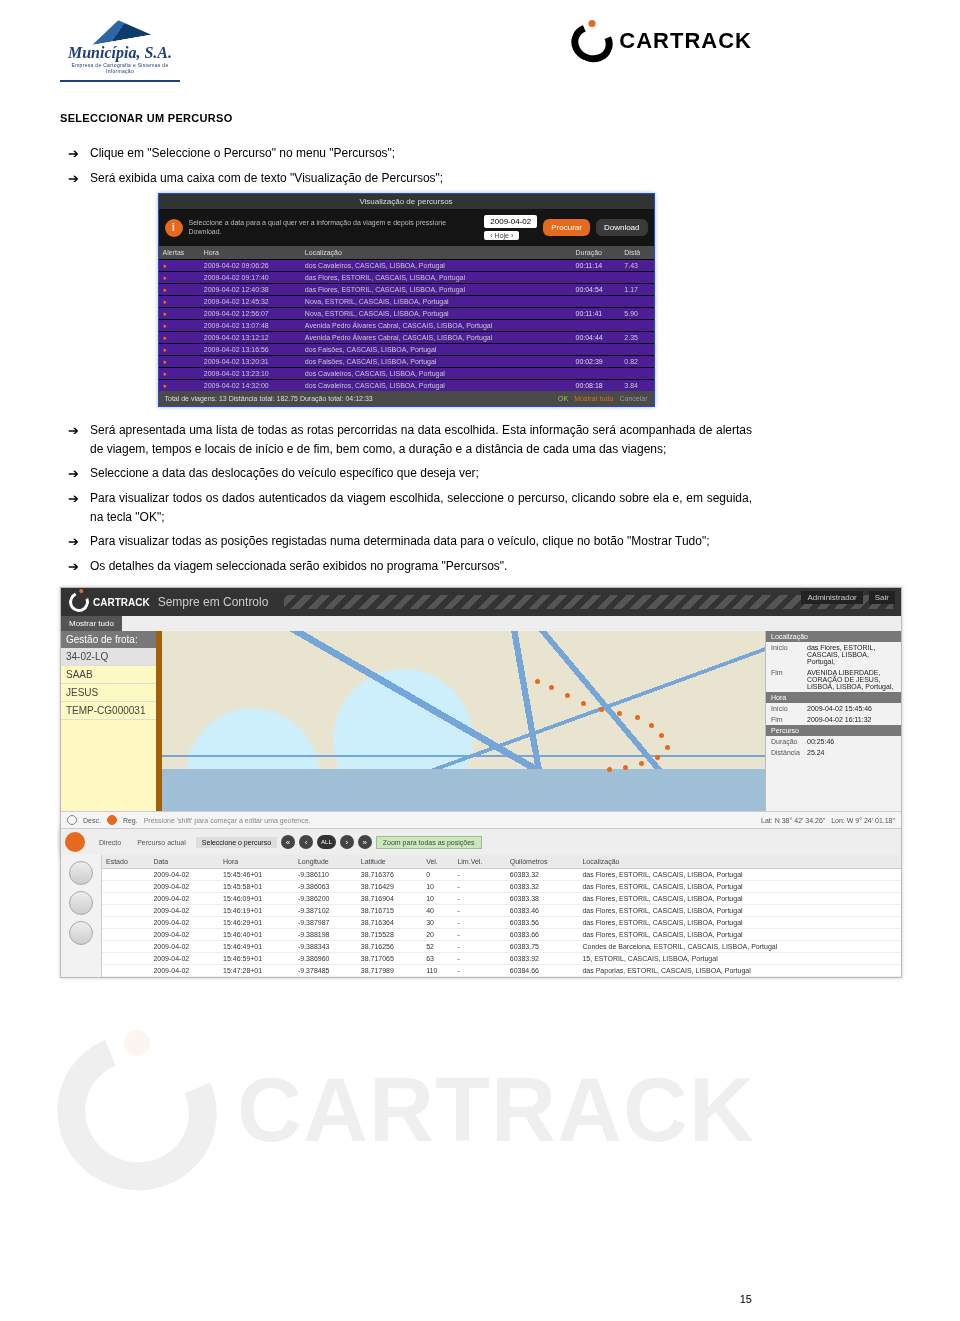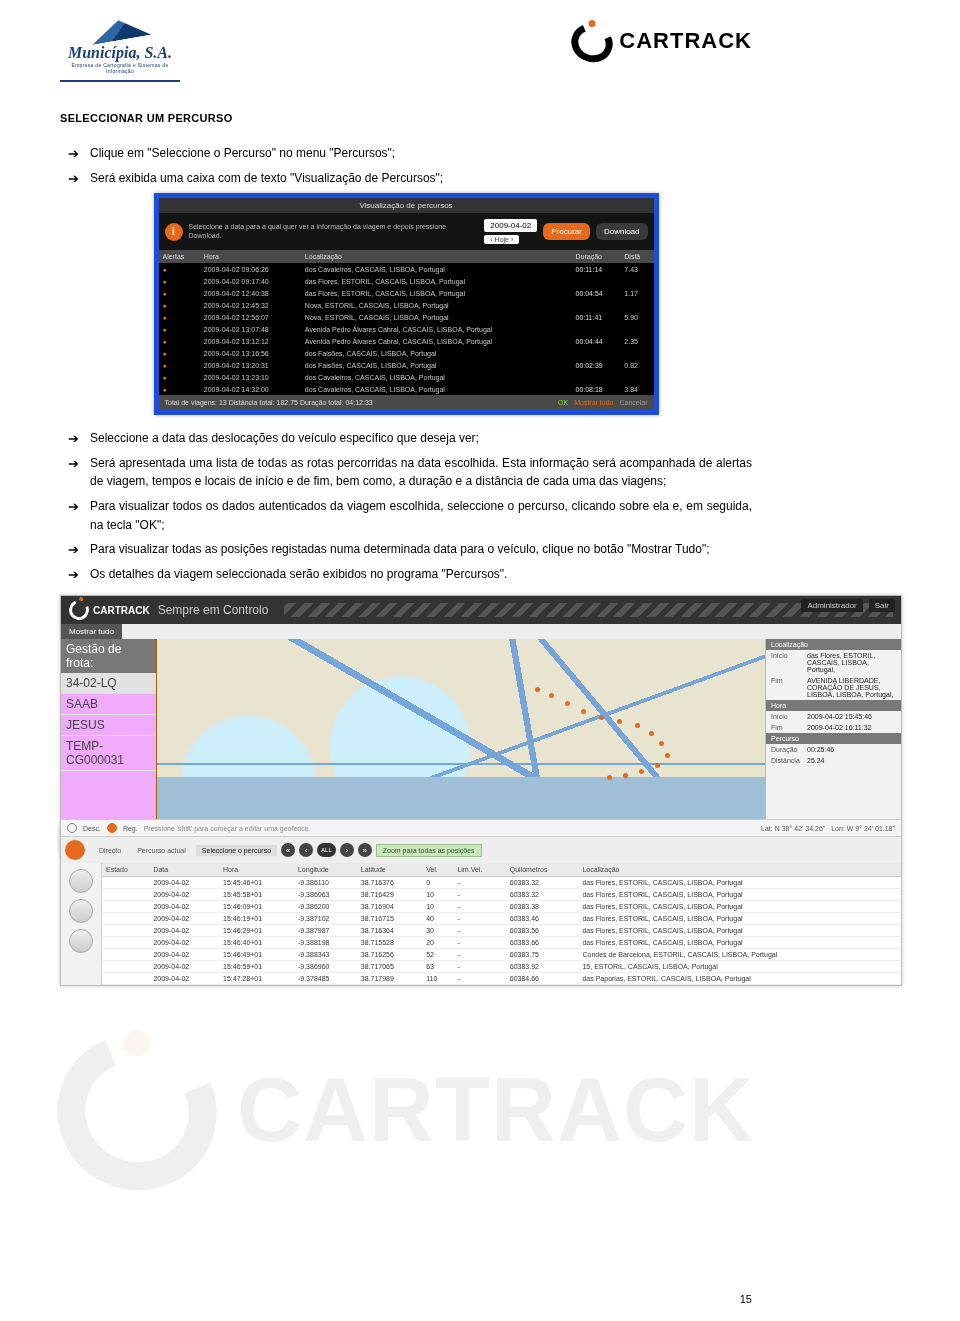--- a/index.html
+++ b/index.html
@@ -102,24 +102,24 @@
     left: 0;
     top: 0;
     font-size: 13px;
     color: #000;
   }
 
   
   .shot1 {
     width: 495px;
     margin: 6px auto 14px auto;
-    background: #000000;
+    background: #4c1d95;
     color: #ccc;
     font-size: 8px;
-    border: 5px solid #1d4ed8;
+    border: 1px solid #1d4ed8;
     box-shadow: 0 0 4px rgba(0,0,0,.3);
   }
   .shot1 .titlebar {
     background: #333;
     color: #ddd;
     text-align: center;
     padding: 3px 0;
     font-size: 8px;
   }
   .shot1 .searchrow {
@@ -227,22 +227,22 @@
   }
   .shot2 .topbar .right span { background:#222; padding:2px 6px; border-radius:0; }
   .shot2 .mtudo {
     background:#555; color:#fff; font-size:8px; padding:3px 8px;
     display:inline-block;
   }
   .shot2 .body {
     display:flex; align-items:stretch; background:#e8e5dc;
   }
   .shot2 .sidebar {
-    width:95px; background:#f0abfc; border-right:1px solid #a16207;
-    font-size:12px;
+    width:95px; background:#fef9c3; border-right:6px solid #a16207;
+    font-size:10px;
   }
   .shot2 .sidebar .hdr2 {
     background:#787878; color:#fff; padding:3px 5px;
   }
   .shot2 .sidebar .itm { padding:3px 5px; border-bottom:1px solid #ddd; color:#444; }
   .shot2 .sidebar .itm.sel { background:#e2e2e2; }
   .shot2 .map {
     flex:1; height:180px; position:relative; overflow:hidden;
     background:#ece7d6;
   }
@@ -478,22 +478,22 @@
       <div>Total de viagens:  13   Distância total:   182.75   Duração total:   04:12:33</div>
       <div class="okc">
         <span class="ok">OK</span>
         <span class="mt">Mostrar tudo</span>
         <span class="cn">Cancelar</span>
       </div>
     </div>
   </div>
 
   <ul class="bullets" style="position:relative;z-index:2;">
+    <li>Será apresentada uma lista de todas as rotas percorridas na data escolhida. Esta informação será acompanhada de alertas de viagem, tempos e locais de início e de fim, bem como, a duração e a distância de cada uma das viagens;</li>
     <li>Seleccione a data das deslocações do veículo específico que deseja ver;</li>
-    <li>Será apresentada uma lista de todas as rotas percorridas na data escolhida. Esta informação será acompanhada de alertas de viagem, tempos e locais de início e de fim, bem como, a duração e a distância de cada uma das viagens;</li>
     <li>Para visualizar todos os dados autenticados da viagem escolhida, seleccione o percurso, clicando sobre ela e, em seguida, na tecla "OK";</li>
     <li>Para visualizar todas as posições registadas numa determinada data para o veículo, clique no botão "Mostrar Tudo";</li>
     <li>Os detalhes da viagem seleccionada serão exibidos no programa "Percursos".</li>
   </ul>
 
   <div class="wm wm1 row">
     <div class="ct-mark">
         <div class="dot"></div>
         <div class="arc"></div>
       </div>

